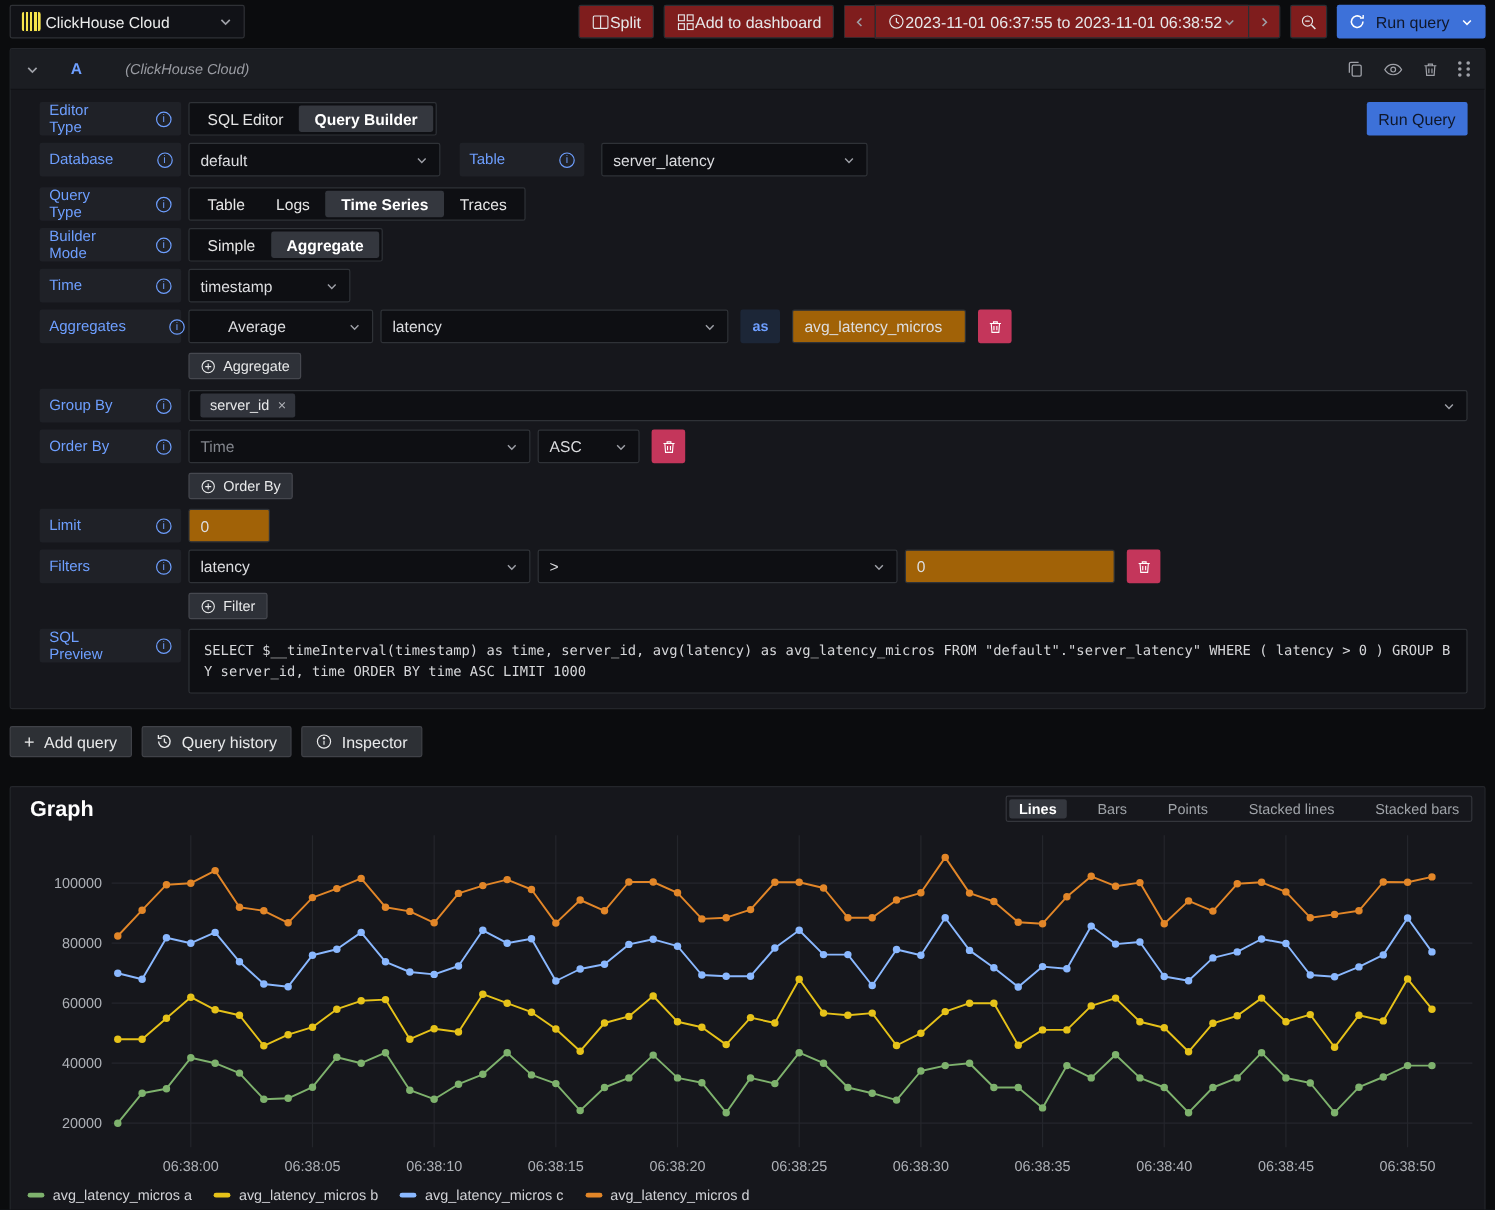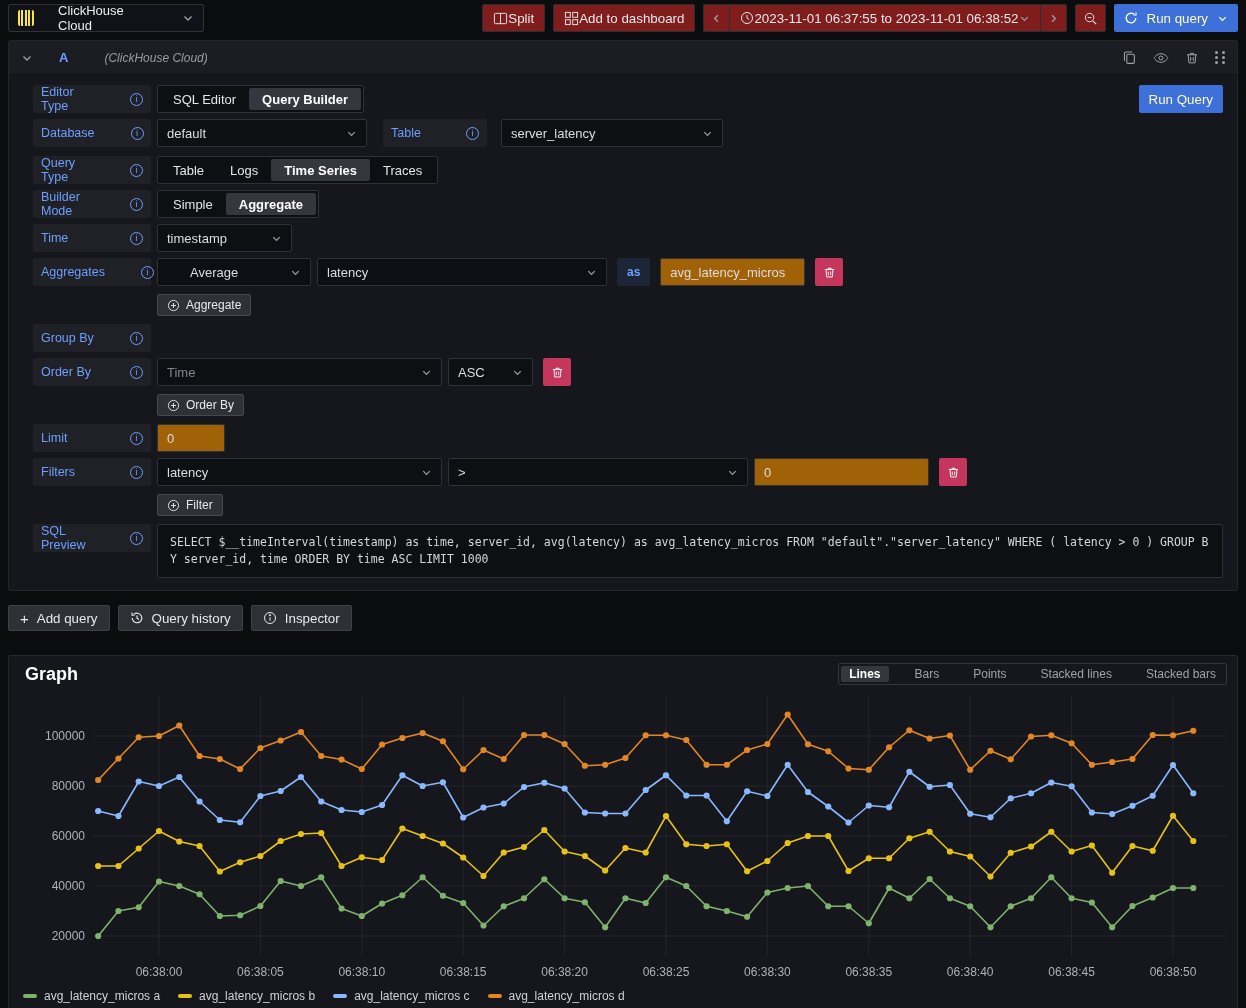--- a/index.html
+++ b/index.html
@@ -7,37 +7,37 @@
   body {
     width:1246px; height:1008px; overflow:hidden;
     background:#0b0c0e; color:#d8d9dd;
     font-family:"Liberation Sans", sans-serif; font-size:13px;
   }
   svg { display:block; }
   .ico { color:#9fa1a8; display:inline-flex; align-items:center; }
 
   
   .topbar { display:flex; align-items:center; height:36px; padding:0 8px; gap:8px; }
-  .ds-picker { display:flex; align-items:center; gap:24px; width:196px; height:28px;
+  .ds-picker { display:flex; align-items:center; gap:4px; width:196px; height:28px;
     border:1px solid #2f3136; border-radius:2px; padding:0 9px; background:#111217; cursor:pointer; }
   .ch-logo { width:16px; height:16px; border-radius:2px; flex:none;
     background:#f6e44c;
     background-image:repeating-linear-gradient(90deg, transparent 0 2px, #191a14 2px 3.5px);
   }
   .ds-label { flex:1; color:#eceded; font-weight:500; }
   .spacer { flex:1; }
   .tb-btn { display:flex; align-items:center; gap:0; height:28px; padding:0 10px;
     background:#7f1d1d; border:1px solid #2c2e33; border-radius:2px;
     color:#e6e7e9; font-weight:500; cursor:pointer; white-space:nowrap; }
   .tb-group { display:flex; }
   .tb-group .tb-btn { border-radius:0; border-right-width:0; }
   .tb-group .tb-btn:first-child { border-radius:2px 0 0 2px; }
   .tb-group .tb-btn:last-child { border-radius:0 2px 2px 0; border-right-width:1px; }
   .nav-arrow { padding:0 7px; }
-  .run-query { background:#3d71d9; border:none; color:#fef9c3; font-weight:500; gap:9px; }
+  .run-query { background:#3d71d9; border:none; color:#0f172a; font-weight:500; gap:9px; }
   .run-query .ico { color:#fff; }
 
   
   .panel { margin:0 8px; background:#16171c; border:1px solid #24262b; border-radius:2px; }
 
   
   .q-header { height:34px; display:flex; align-items:center; gap:12px; padding:0 12px;
     background:#1b1d22; border-bottom:1px solid #111216; }
   .q-refid { color:#6e9fff; font-weight:700; font-size:13px; margin-left:14px; }
   .q-dsnote { color:#9a9ca3; font-style:italic; font-size:12px; margin-left:24px; }
@@ -359,20 +359,31 @@
           </svg>
       </span>
       <span>Aggregate</span>
     </button>
 
     
     <div class="row">
       <div class="lbl">
         <span>Group By</span>
         <span class="info-dot">i</span>
+      </div>
+      <div class="select" style="flex:1;height:26px;">
+        <span class="tag-chip">
+          <span>server_id</span>
+          <span class="tag-x">×</span>
+        </span>
+        <span class="ico caret">
+          <svg width="11" height="11" viewBox="0 0 12 12">
+              <path d="M2.5 4.5l3.5 3.5 3.5-3.5" stroke="currentColor" stroke-width="1.3" fill="none"></path>
+            </svg>
+        </span>
       </div>
     </div>
 
     
     <div class="row">
       <div class="lbl">
         <span>Order By</span>
         <span class="info-dot">i</span>
       </div>
       <div class="select" style="width:285px;">

